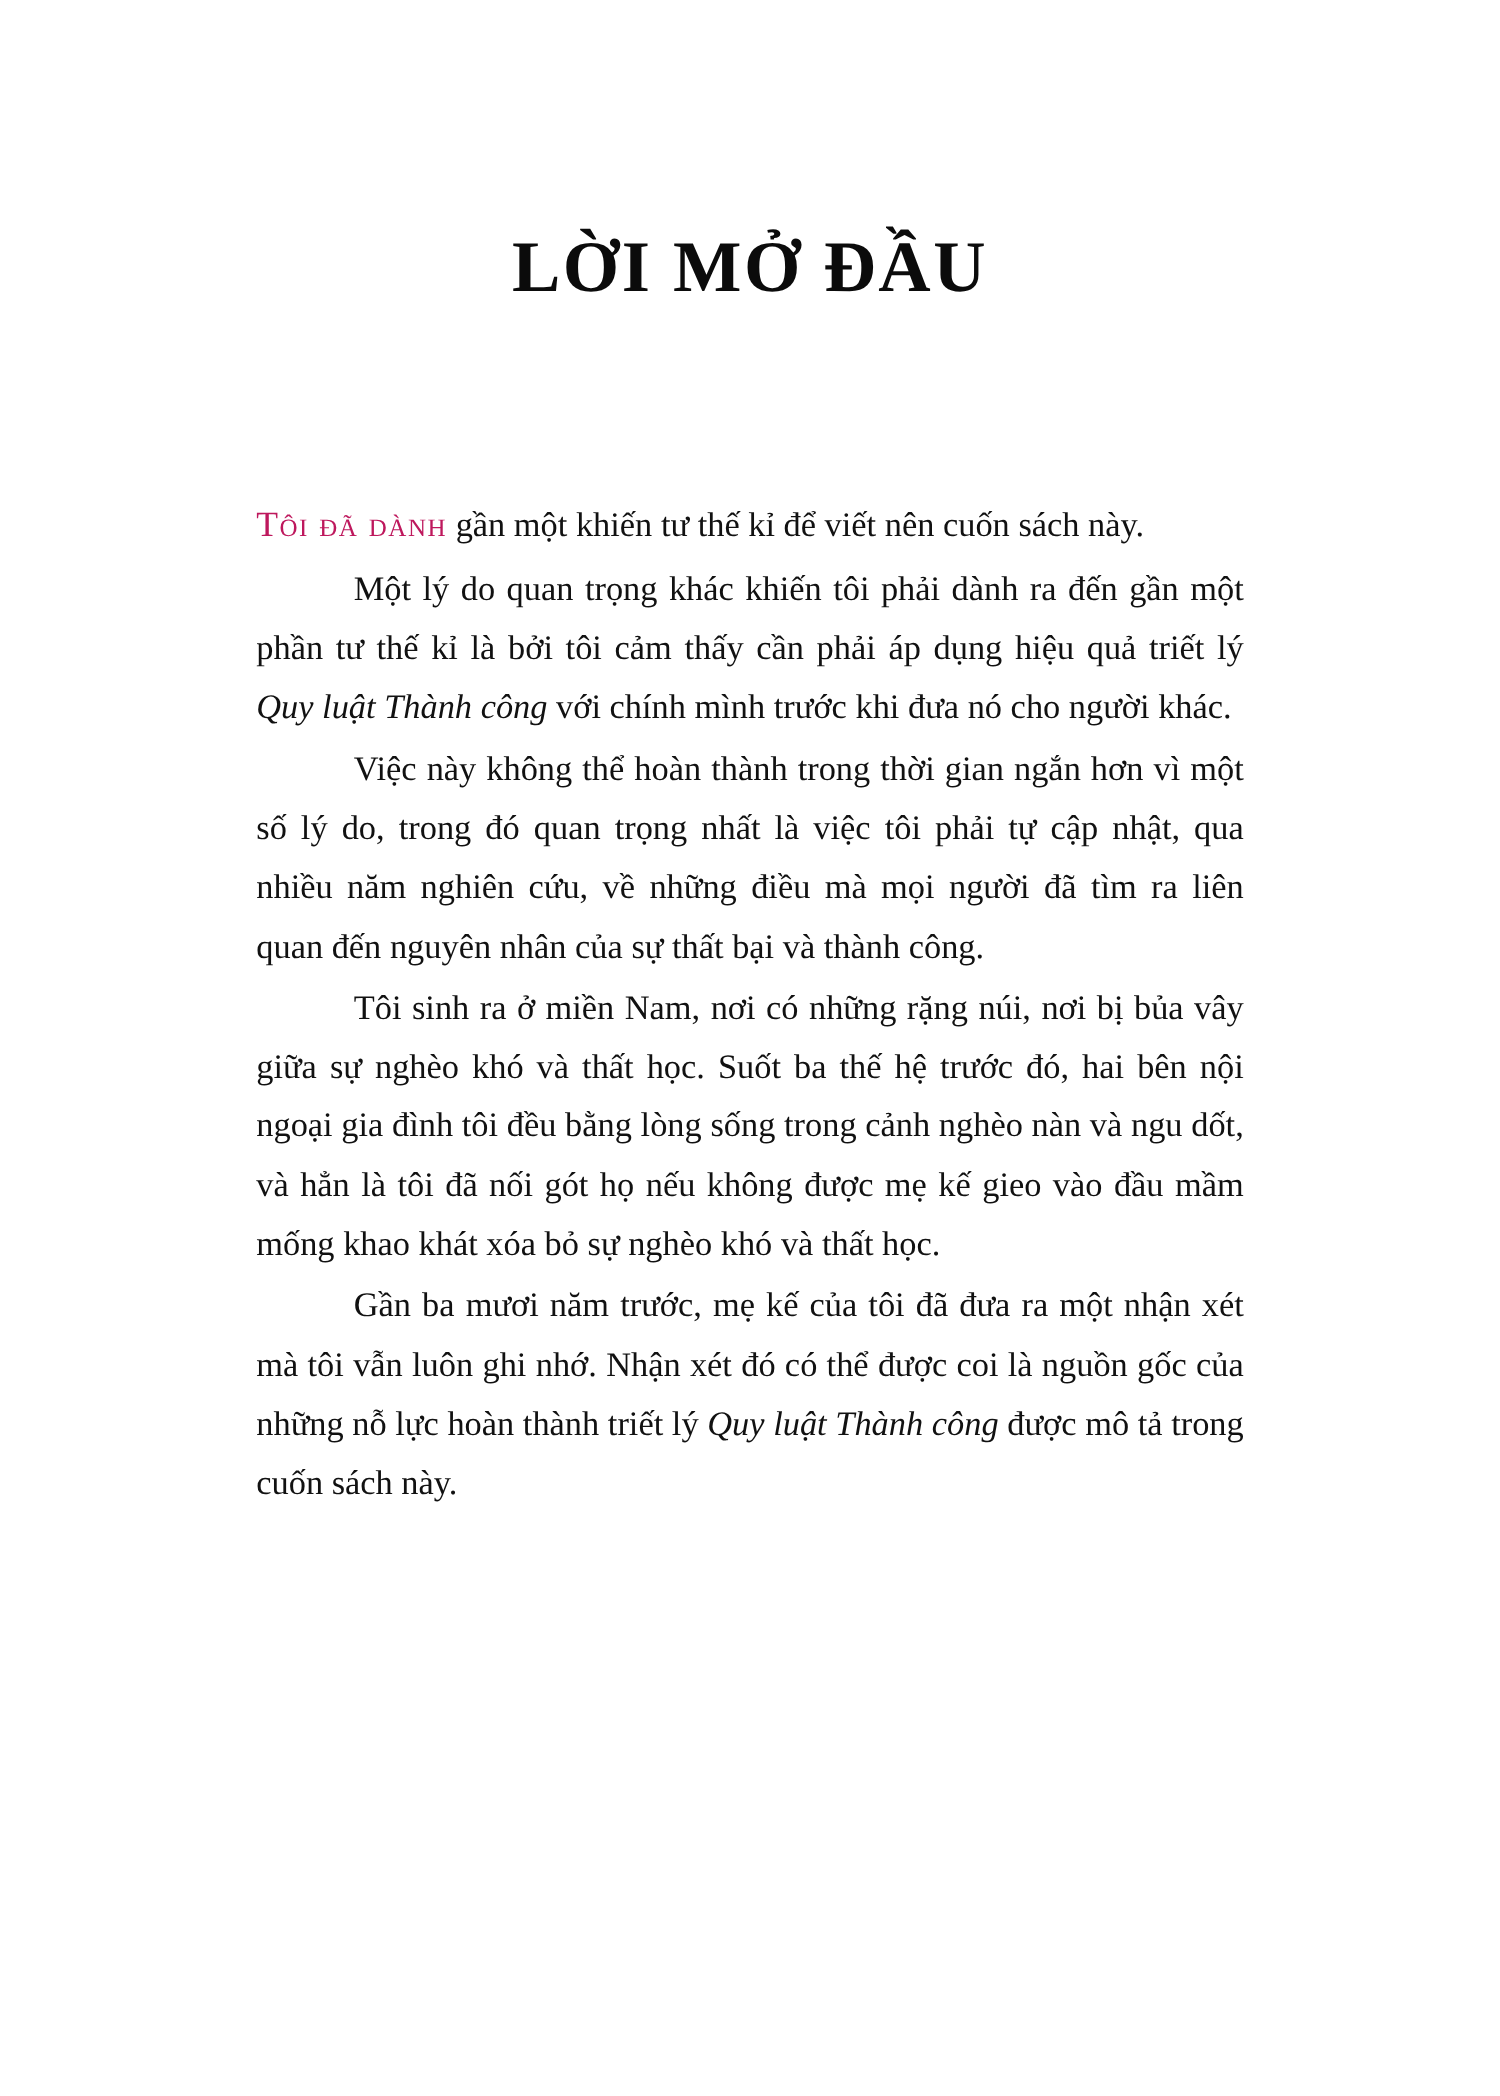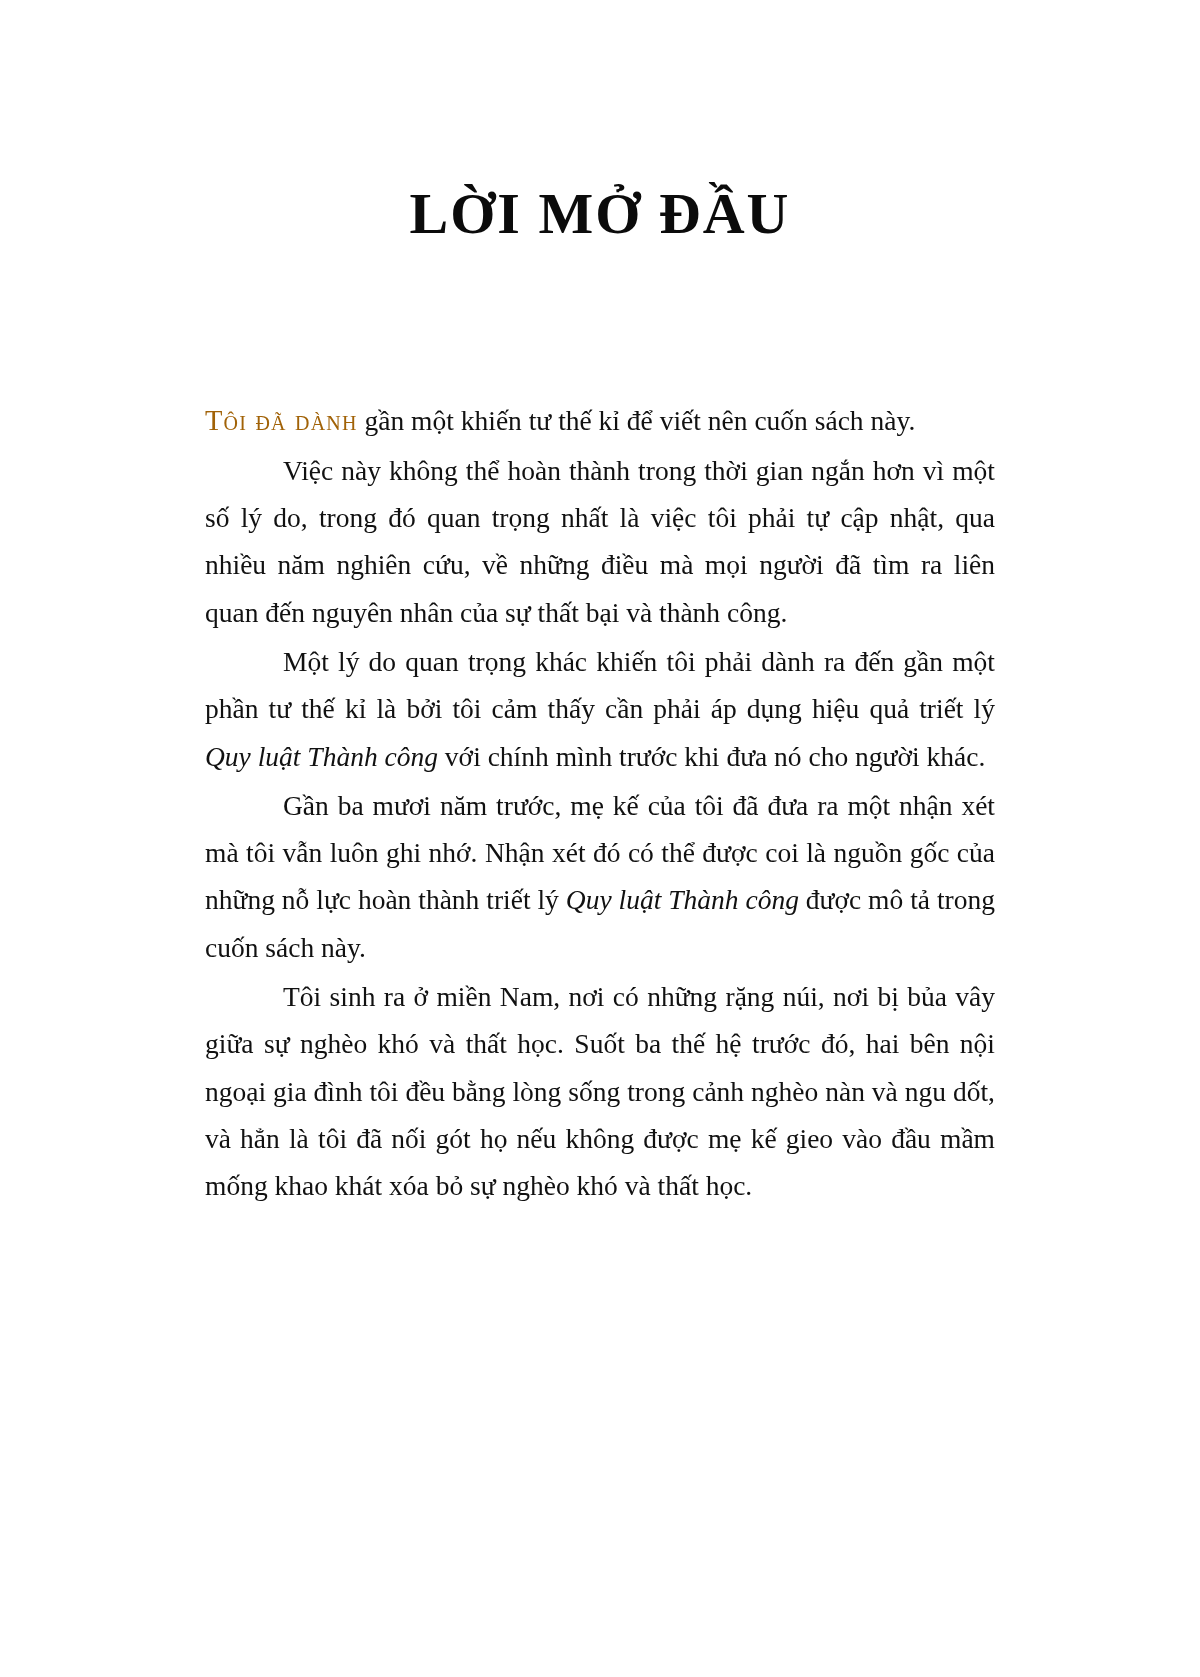--- a/index.html
+++ b/index.html
@@ -48,39 +48,39 @@
     color: #111111;
     hyphens: none;
   }
   p.para.first {
     text-indent: 0;
   }
   .smallcaps {
     font-variant: small-caps;
     letter-spacing: 1.2px;
     font-size: 28.5px;
-    color: #a16207;
+    color: #be185d;
   }
   em.title-italic {
     font-style: italic;
   }
 </style>
 </head>
 <body>
 
 <div class="page">
 
   <h1 class="chapter-title">LỜI MỞ ĐẦU</h1>
 
   <div class="body-text">
 
     <p class="para first"><span class="smallcaps">Tôi đã dành</span><span> gần một khiến tư thế kỉ để viết nên cuốn sách này.</span></p>
 
+    <p class="para"><span>Một lý do quan trọng khác khiến tôi phải dành ra đến gần một phần tư thế kỉ là bởi tôi cảm thấy cần phải áp dụng hiệu quả triết lý </span><em class="title-italic">Quy luật Thành công</em><span> với chính mình trước khi đưa nó cho người khác.</span></p>
+
     <p class="para">Việc này không thể hoàn thành trong thời gian ngắn hơn vì một số lý do, trong đó quan trọng nhất là việc tôi phải tự cập nhật, qua nhiều năm nghiên cứu, về những điều mà mọi người đã tìm ra liên quan đến nguyên nhân của sự thất bại và thành công.</p>
 
-    <p class="para"><span>Một lý do quan trọng khác khiến tôi phải dành ra đến gần một phần tư thế kỉ là bởi tôi cảm thấy cần phải áp dụng hiệu quả triết lý </span><em class="title-italic">Quy luật Thành công</em><span> với chính mình trước khi đưa nó cho người khác.</span></p>
+    <p class="para">Tôi sinh ra ở miền Nam, nơi có những rặng núi, nơi bị bủa vây giữa sự nghèo khó và thất học. Suốt ba thế hệ trước đó, hai bên nội ngoại gia đình tôi đều bằng lòng sống trong cảnh nghèo nàn và ngu dốt, và hẳn là tôi đã nối gót họ nếu không được mẹ kế gieo vào đầu mầm mống khao khát xóa bỏ sự nghèo khó và thất học.</p>
 
     <p class="para"><span>Gần ba mươi năm trước, mẹ kế của tôi đã đưa ra một nhận xét mà tôi vẫn luôn ghi nhớ. Nhận xét đó có thể được coi là nguồn gốc của những nỗ lực hoàn thành triết lý </span><em class="title-italic">Quy luật Thành công</em><span> được mô tả trong cuốn sách này.</span></p>
-
-    <p class="para">Tôi sinh ra ở miền Nam, nơi có những rặng núi, nơi bị bủa vây giữa sự nghèo khó và thất học. Suốt ba thế hệ trước đó, hai bên nội ngoại gia đình tôi đều bằng lòng sống trong cảnh nghèo nàn và ngu dốt, và hẳn là tôi đã nối gót họ nếu không được mẹ kế gieo vào đầu mầm mống khao khát xóa bỏ sự nghèo khó và thất học.</p>
 
   </div>
 </div>
 
 </body></html>

